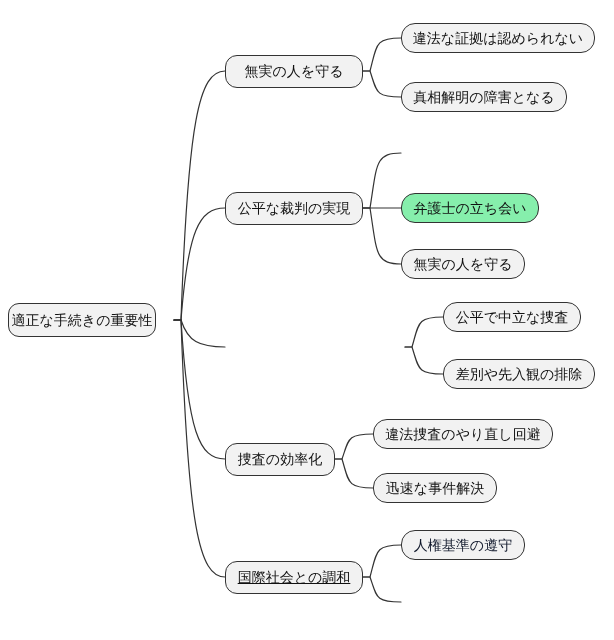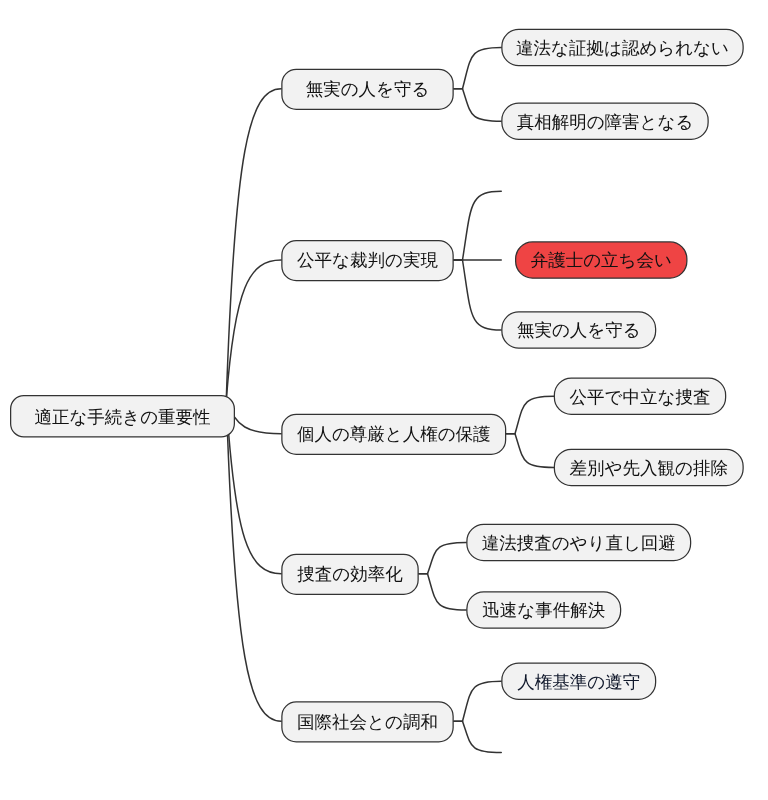--- a/index.html
+++ b/index.html
@@ -53,25 +53,24 @@
       <path d="M 174 320 H 181 C 188 431.2, 199 459, 225 459" stroke="#333333"></path>
       <path d="M 335 459 H 342 C 349 439, 347 434, 373 434" stroke="#333333"></path>
       <path d="M 335 459 H 342 C 349 482.2, 347 488, 373 488" stroke="#333333"></path>
       <path d="M 174 320 H 181 C 188 525.6, 199 577, 225 577" stroke="#333333"></path>
       <path d="M 363 577 H 370 C 377 551.4, 375 545, 401 545" stroke="#333333"></path>
       <path d="M 363 577 H 370 C 377 597, 375 602, 401 602" stroke="#333333"></path>
     </svg>
 <div class="node leaf" style="left: 401px; top: 23px; width: 194px; height: 30px; background: rgb(242, 242, 242); border-color: rgb(51, 51, 51); color: rgb(17, 17, 17);">違法な証拠は認められない</div>
     <div class="node leaf" style="left: 401px; top: 82px; width: 166px; height: 30px; background: rgb(242, 242, 242); border-color: rgb(51, 51, 51); color: rgb(17, 17, 17);">真相解明の障害となる</div>
     <div class="node branch" style="left: 225px; top: 54.5px; width: 138px; height: 33px; background: rgb(242, 242, 242); border-color: rgb(51, 51, 51); color: rgb(17, 17, 17);">無実の人を守る</div>
-    <div class="node leaf" style="left: 412px; top: 193px; width: 138px; height: 30px; background: #ef4444; border-color: rgb(51, 51, 51); color: rgb(17, 17, 17);">弁護士の立ち会い</div>
+    <div class="node leaf" style="left: 401px; top: 193px; width: 138px; height: 30px; background: #86efac; border-color: rgb(51, 51, 51); color: rgb(17, 17, 17);">弁護士の立ち会い</div>
     <div class="node leaf" style="left: 401px; top: 249px; width: 124px; height: 30px; background: rgb(242, 242, 242); border-color: rgb(51, 51, 51); color: rgb(17, 17, 17);">無実の人を守る</div>
     <div class="node branch" style="left: 225px; top: 191.5px; width: 138px; height: 33px; background: rgb(242, 242, 242); border-color: rgb(51, 51, 51); color: rgb(17, 17, 17);">公平な裁判の実現</div>
     <div class="node leaf" style="left: 443px; top: 302px; width: 138px; height: 30px; background: rgb(242, 242, 242); border-color: rgb(51, 51, 51); color: rgb(17, 17, 17);">公平で中立な捜査</div>
     <div class="node leaf" style="left: 443px; top: 359px; width: 152px; height: 30px; background: rgb(242, 242, 242); border-color: rgb(51, 51, 51); color: rgb(17, 17, 17);">差別や先入観の排除</div>
-    <div class="node branch" style="left: 225px; top: 330.5px; width: 180px; height: 33px; background: rgb(242, 242, 242); border-color: rgb(51, 51, 51); color: rgb(17, 17, 17);">個人の尊厳と人権の保護</div>
     <div class="node leaf" style="left: 373px; top: 419px; width: 180px; height: 30px; background: rgb(242, 242, 242); border-color: rgb(51, 51, 51); color: rgb(17, 17, 17);">違法捜査のやり直し回避</div>
     <div class="node leaf" style="left: 373px; top: 473px; width: 124px; height: 30px; background: rgb(242, 242, 242); border-color: rgb(51, 51, 51); color: rgb(17, 17, 17);">迅速な事件解決</div>
     <div class="node branch" style="left: 225px; top: 442.5px; width: 110px; height: 33px; background: rgb(242, 242, 242); border-color: rgb(51, 51, 51); color: rgb(17, 17, 17);">捜査の効率化</div>
     <div class="node leaf" style="left: 401px; top: 530px; width: 124px; height: 30px; background: rgb(242, 242, 242); border-color: rgb(51, 51, 51); color: #0f172a;">人権基準の遵守</div>
-    <div class="node branch" style="left: 225px; top: 560.5px; width: 138px; height: 33px; background: rgb(242, 242, 242); border-color: rgb(51, 51, 51); color: rgb(17, 17, 17);">国際社会との調和</div>
-    <div class="node root" style="left: 8px; top: 303px; width: 180px; height: 34px; background: rgb(242, 242, 242); border-color: rgb(51, 51, 51); color: rgb(17, 17, 17); margin-top: 13px;">適正な手続きの重要性</div>
+    <div class="node branch" style="left: 225px; top: 560.5px; width: 138px; height: 33px; background: rgb(242, 242, 242); border-color: rgb(51, 51, 51); color: rgb(17, 17, 17); text-decoration: underline;">国際社会との調和</div>
+    <div class="node root" style="left: 8px; top: 303px; width: 148px; height: 34px; background: rgb(242, 242, 242); border-color: rgb(51, 51, 51); color: rgb(17, 17, 17);">適正な手続きの重要性</div>
   </div>
 
 </body></html>

